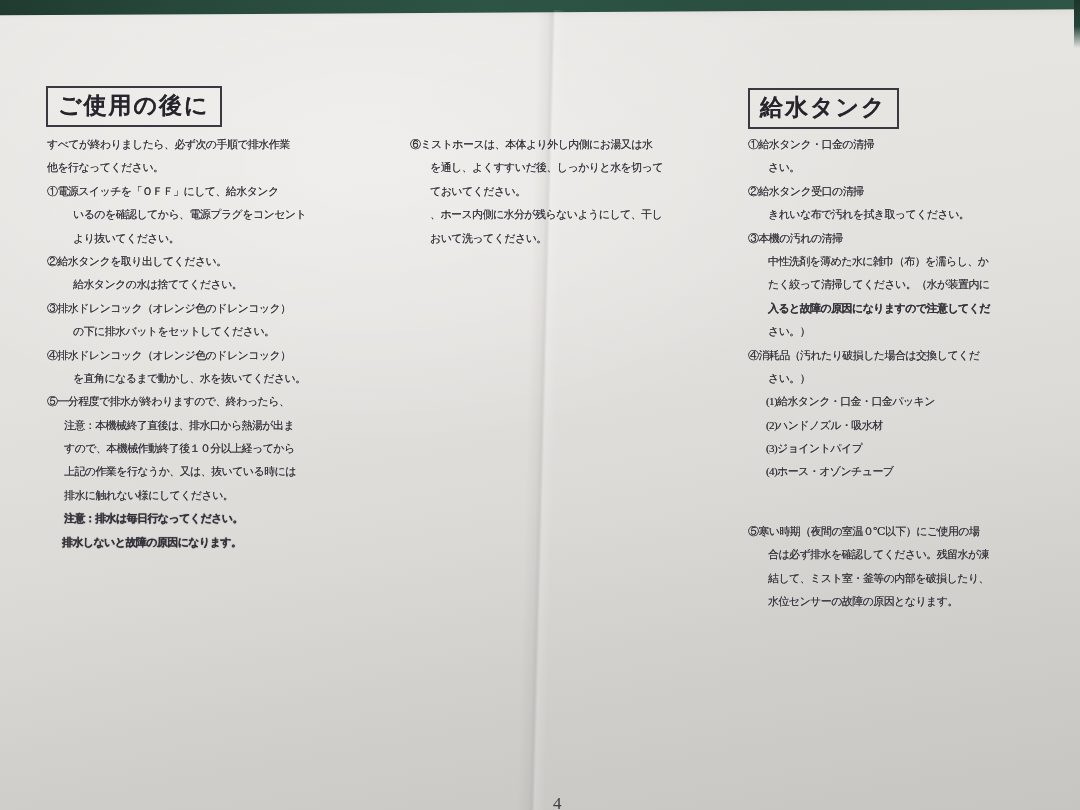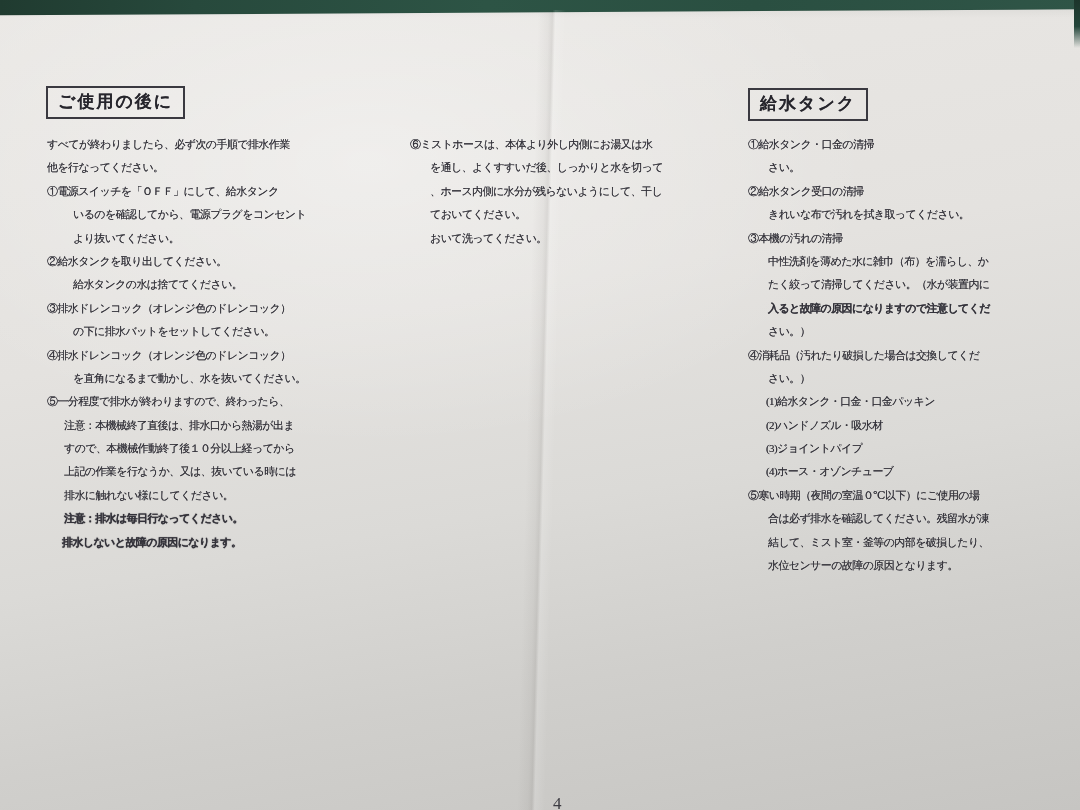--- a/index.html
+++ b/index.html
@@ -28,21 +28,21 @@
     background:linear-gradient(180deg,#1d352b 0%,#23453a 55%,rgba(35,69,58,0) 100%);
   }
   .fold-crease{
     position:absolute;left:538px;top:10px;width:28px;height:810px;
     transform:rotate(1.5deg);transform-origin:top center;
     background:linear-gradient(90deg,rgba(90,85,80,0) 0%,rgba(90,85,80,0.06) 38%,rgba(60,55,50,0.10) 52%,rgba(255,255,255,0.14) 63%,rgba(255,255,255,0) 100%);
   }
   .box-title{
     position:absolute;display:inline-block;
     border:2px solid #3a3940;padding:2px 10px 4px;
-    font-weight:bold;font-size:17px;letter-spacing:2px;color:#26252c;
+    font-weight:bold;font-size:23px;letter-spacing:2px;color:#26252c;
     text-shadow:0 0 0.6px rgba(38,37,44,0.7);
     background:rgba(255,255,255,0.06);
   }
   #title-left{left:46px;top:86px;}
   #title-right{left:748px;top:88px;}
   .lines{
     position:absolute;font-size:11px;letter-spacing:-0.6px;line-height:23.4px;
     text-shadow:0 0 0.5px rgba(51,50,58,0.75);
   }
   .lines .tline{white-space:pre;height:23.4px;}
@@ -83,22 +83,22 @@
       <div class="tline" style="padding-left: 17px;">排水に触れない様にしてください。</div>
       <div class="tline bold" style="padding-left: 17px;">注意：排水は毎日行なってください。</div>
       <div class="tline bold" style="padding-left: 15px;">排水しないと故障の原因になります。</div>
     </div>
 </div>
 
 <div>
   <div class="lines" id="lines-mid">
       <div class="tline" style="padding-left: 0px;">⑥ミストホースは、本体より外し内側にお湯又は水</div>
       <div class="tline" style="padding-left: 20px;">を通し、よくすすいだ後、しっかりと水を切って</div>
+      <div class="tline" style="padding-left: 20px;">ておいてください。</div>
       <div class="tline" style="padding-left: 20px;">、ホース内側に水分が残らないようにして、干し</div>
-      <div class="tline" style="padding-left: 20px;">ておいてください。</div>
       <div class="tline" style="padding-left: 20px;">おいて洗ってください。</div>
     </div>
 </div>
 
 <div>
   <div class="box-title" id="title-right">給水タンク</div>
   <div class="lines" id="lines-right">
       <div class="tline" style="padding-left: 0px;">①給水タンク・口金の清掃</div>
       <div class="tline" style="padding-left: 20px;">さい。</div>
       <div class="tline" style="padding-left: 0px;">②給水タンク受口の清掃</div>
@@ -107,20 +107,20 @@
       <div class="tline" style="padding-left: 20px;">中性洗剤を薄めた水に雑巾（布）を濡らし、か</div>
       <div class="tline" style="padding-left: 20px;">たく絞って清掃してください。（水が装置内に</div>
       <div class="tline" style="padding-left: 20px; font-weight: bold;">入ると故障の原因になりますので注意してくだ</div>
       <div class="tline" style="padding-left: 20px;">さい。）</div>
       <div class="tline" style="padding-left: 0px;">④消耗品（汚れたり破損した場合は交換してくだ</div>
       <div class="tline" style="padding-left: 20px;">さい。）</div>
       <div class="tline" style="padding-left: 18px;">(1)給水タンク・口金・口金パッキン</div>
       <div class="tline" style="padding-left: 18px;">(2)ハンドノズル・吸水材</div>
       <div class="tline" style="padding-left: 18px;">(3)ジョイントパイプ</div>
       <div class="tline" style="padding-left: 18px;">(4)ホース・オゾンチューブ</div>
-      <div class="tline" style="padding-left: 0px;">⑤寒い時期（夜間の室温０℃以下）にご使用の場</div>
+      <div class="tline" style="padding-left: 0px; margin-top: 36px;">⑤寒い時期（夜間の室温０℃以下）にご使用の場</div>
       <div class="tline" style="padding-left: 20px;">合は必ず排水を確認してください。残留水が凍</div>
       <div class="tline" style="padding-left: 20px;">結して、ミスト室・釜等の内部を破損したり、</div>
       <div class="tline" style="padding-left: 20px;">水位センサーの故障の原因となります。</div>
     </div>
 </div>
 
 <div class="page-number">4</div>
 
 </body></html>

